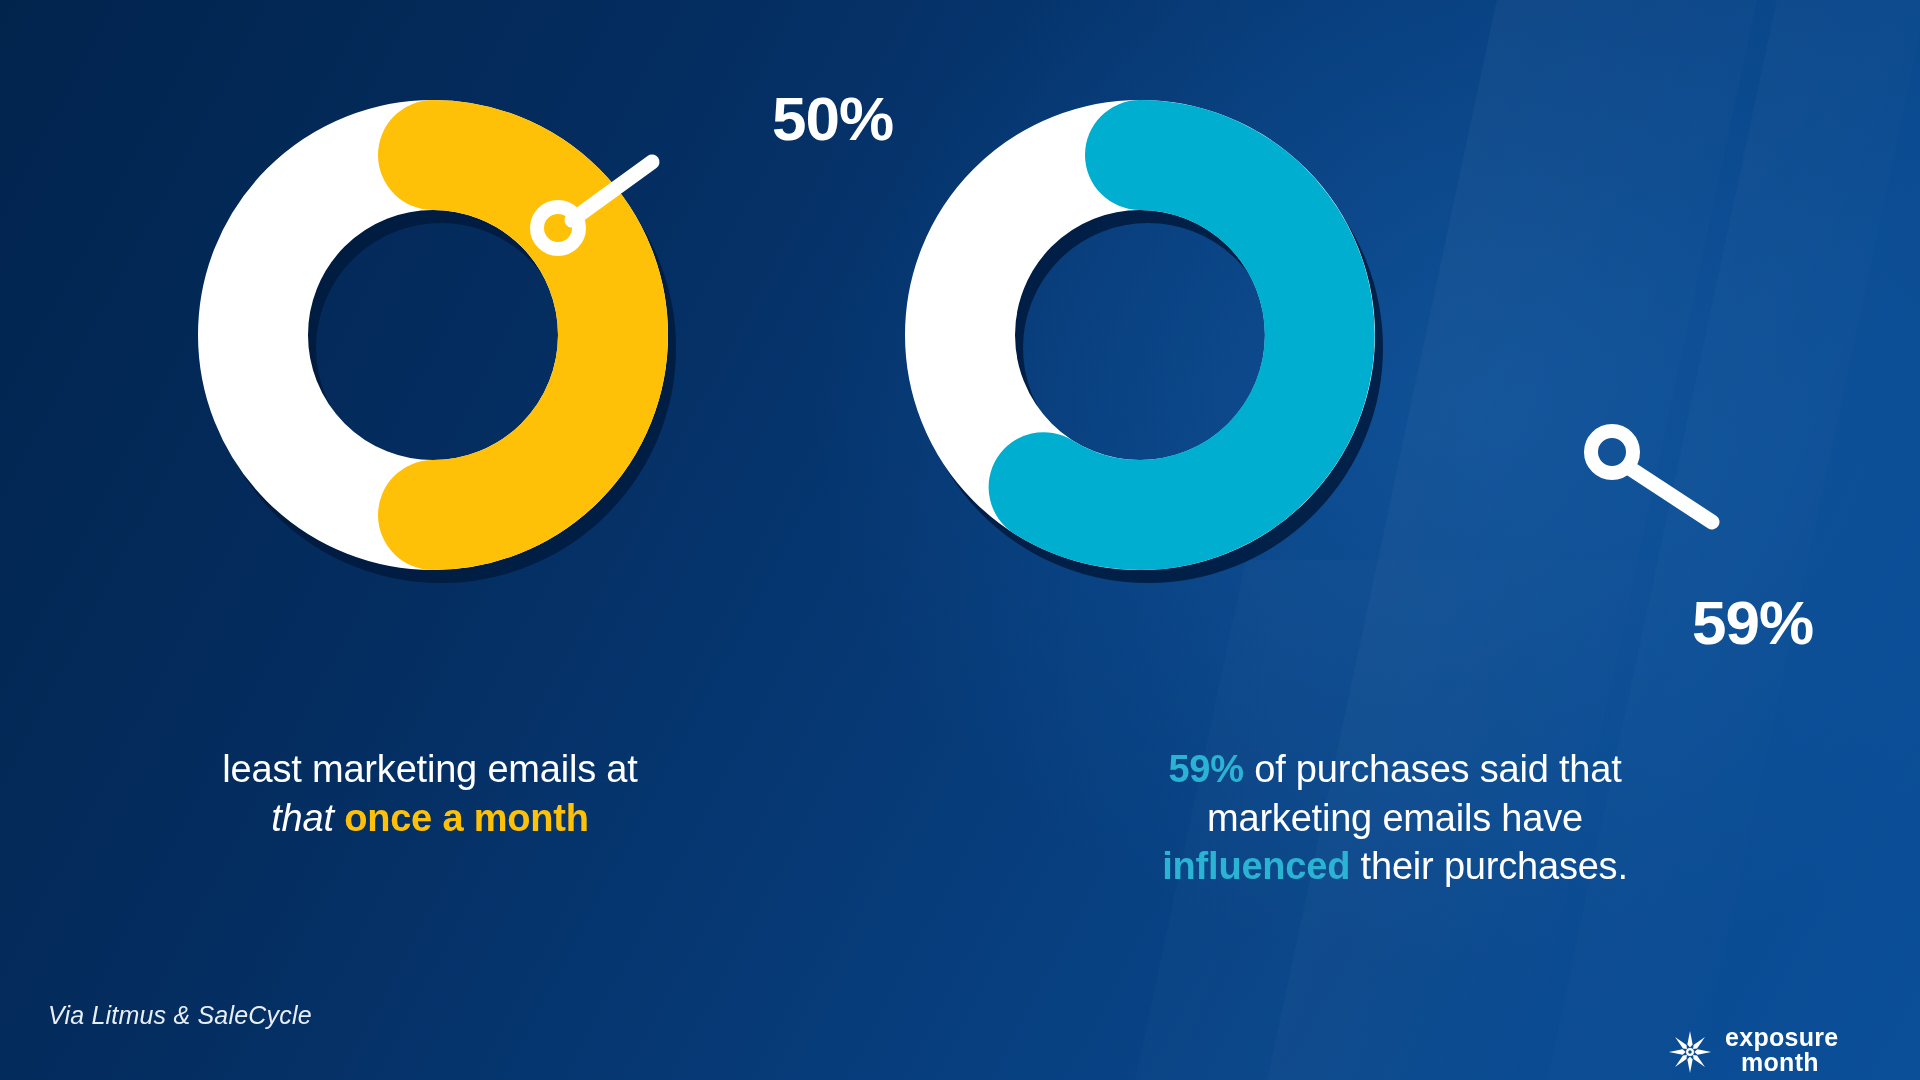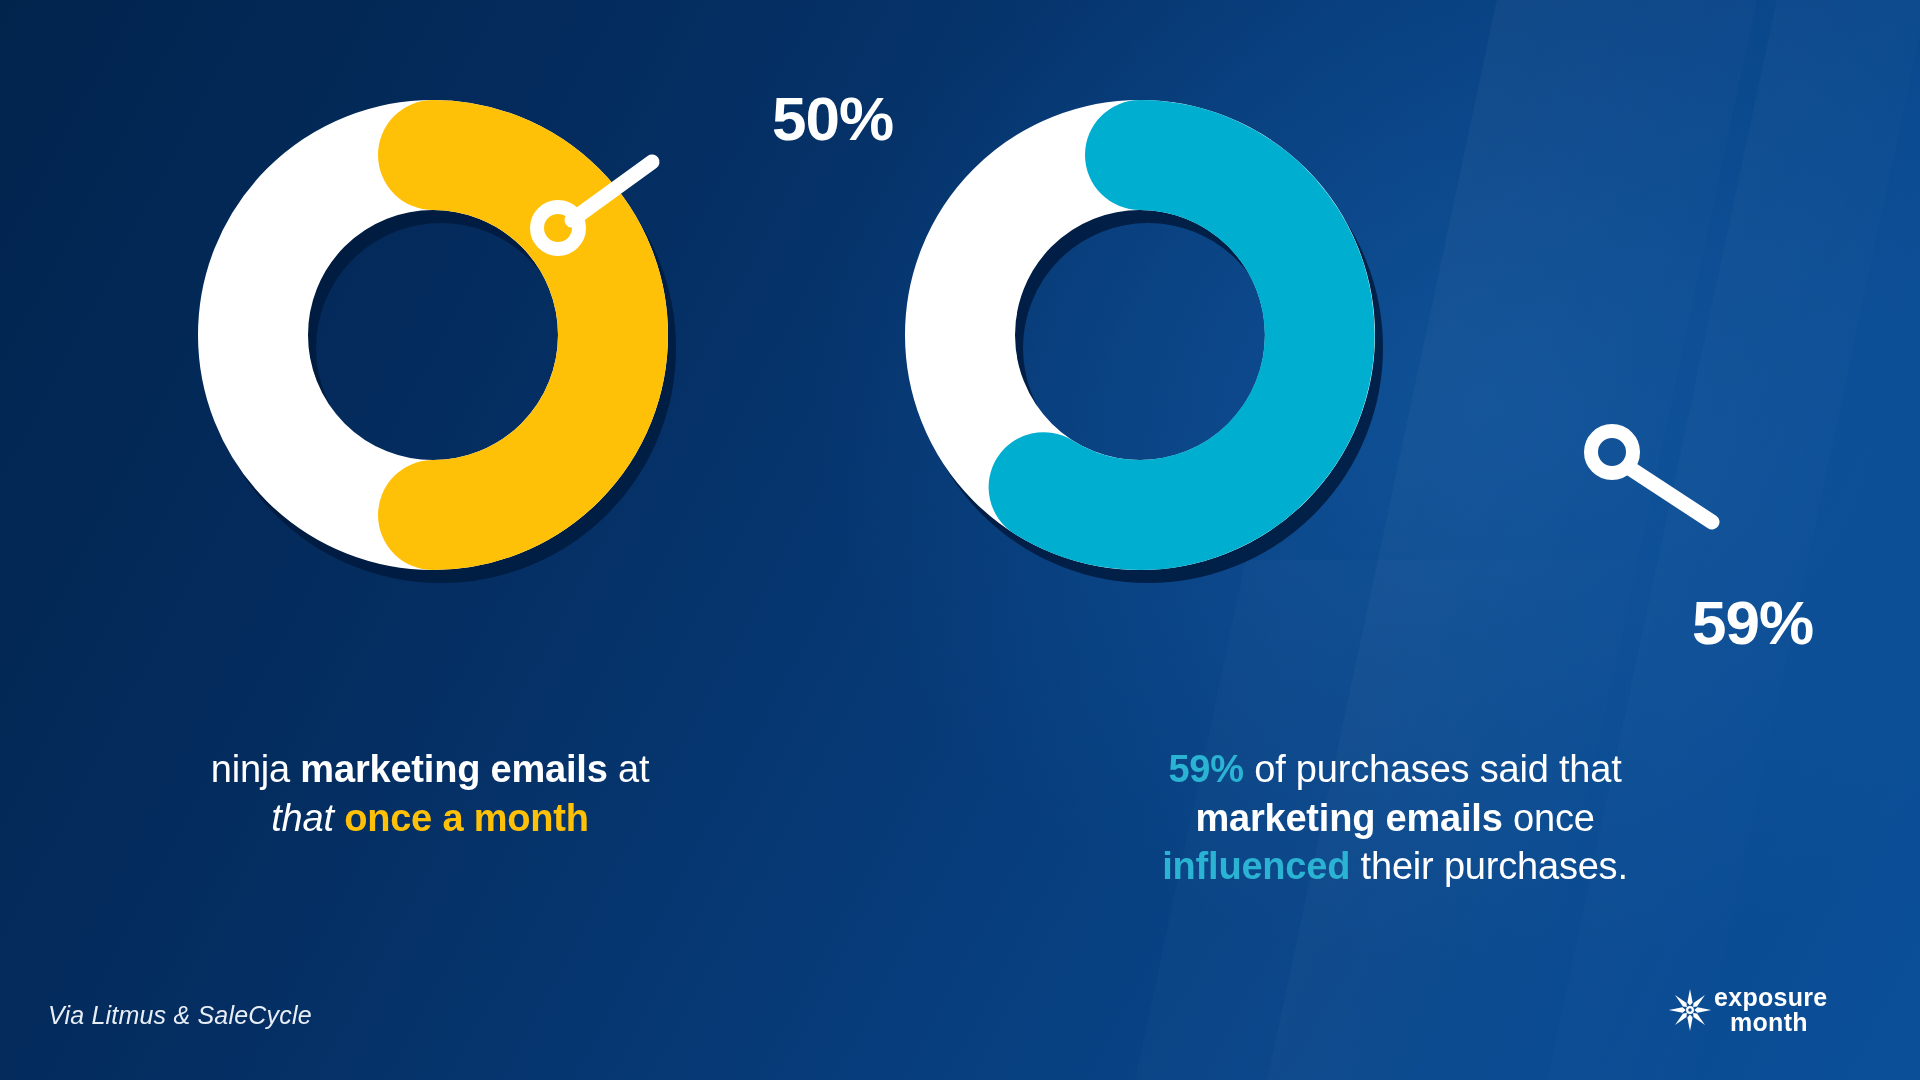--- a/index.html
+++ b/index.html
@@ -60,42 +60,42 @@
     text-align: center;
     color: #ffffff;
     font-size: 38px;
     line-height: 1.28;
     letter-spacing: -0.2px;
   }
   .caption.left  { left: 120px;  top: 745px; }
   .caption.right { left: 1085px; top: 745px; }
   .caption .hl-yellow { color: #FFC107; font-weight: bold; }
   .caption .hl-teal   { color: #2BB3D4; font-weight: bold; }
-  .caption .b         { font-weight: bold; }
+  .caption .b         { font-weight: normal; }
   .caption .i         { font-style: italic; }
   .caption .line      { display: block; }
 
   .source {
     position: absolute;
     left: 48px;
     top: 1001px;
     color: #e8eef6;
     font-size: 25px;
     font-style: italic;
     letter-spacing: 0.2px;
     white-space: nowrap;
   }
 
   .brand {
     position: absolute;
     left: 1668px;
-    top: 985px;
+    top: 1025px;
     display: flex;
-    align-items: center;
-    gap: 2px;
+    align-items: flex-end;
+    gap: 13px;
   }
   .brand-mark { width: 44px; height: 44px; flex: 0 0 auto; }
   .brand-text {
     color: #ffffff;
     font-weight: bold;
     font-size: 25px;
     line-height: 0.98;
     letter-spacing: 0.3px;
   }
   .brand-text .l2 { display: block; padding-left: 16px; }
@@ -142,33 +142,33 @@
 
   <svg style="position:absolute;left:1560px;top:390px;width:330px;height:160px;overflow:visible" viewBox="0 0 330 160">
     <line x1="68" y1="77" x2="152" y2="132" stroke="#ffffff" stroke-width="15" stroke-linecap="round"></line>
     <circle cx="52" cy="62" r="21" fill="none" stroke="#ffffff" stroke-width="14"></circle>
   </svg>
 
   <div class="callout-label right">59%</div>
 
   <div class="caption left">
     <span class="line">
-      <span>ninja </span><span class="b">marketing emails</span><span> at</span>
+      <span>least </span><span class="b">marketing emails</span><span> at</span>
     </span>
     <span class="line">
       <span class="i">that</span><span> </span><span class="hl-yellow">once a month</span>
     </span>
   </div>
 
   <div class="caption right">
     <span class="line">
       <span class="hl-teal">59%</span><span> of purchases said that</span>
     </span>
     <span class="line">
-      <span class="b">marketing emails</span><span> once</span>
+      <span class="b">marketing emails</span><span> have</span>
     </span>
     <span class="line">
       <span class="hl-teal">influenced</span><span> their purchases.</span>
     </span>
   </div>
 
   <div class="source">Via Litmus &amp; SaleCycle</div>
 
   <div class="brand">
     <svg class="brand-mark" viewBox="0 0 100 100">

